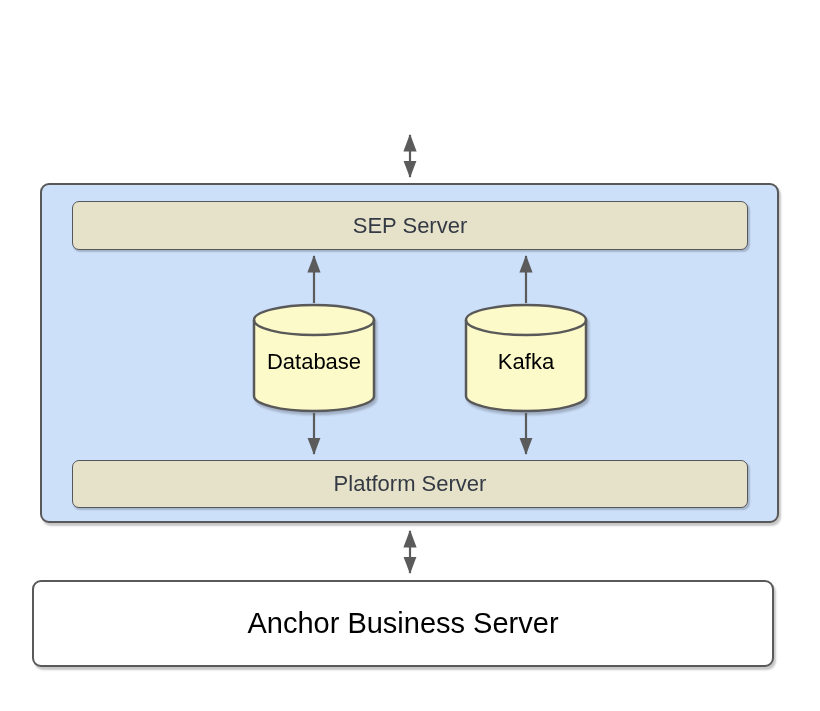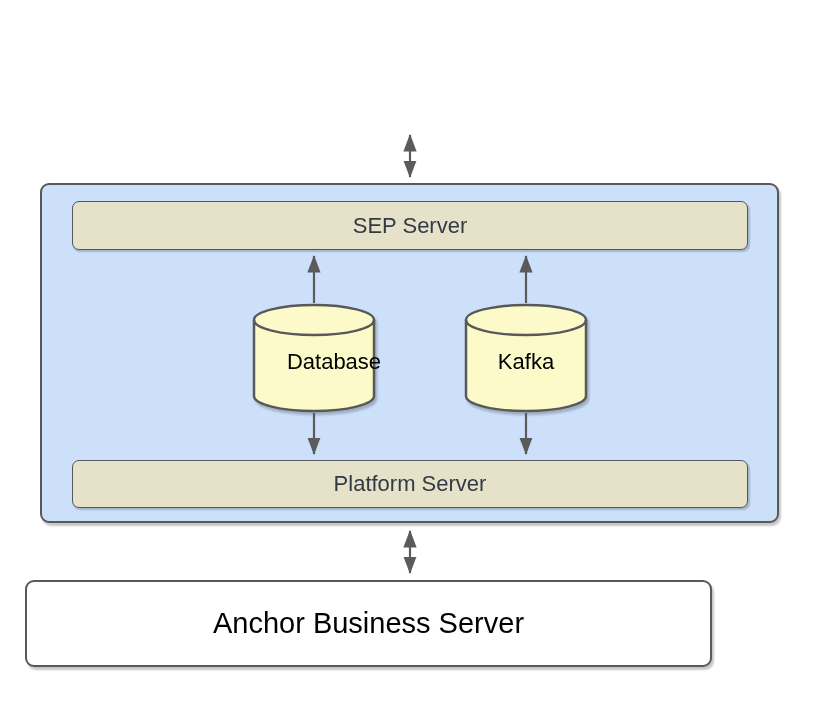--- a/index.html
+++ b/index.html
@@ -24,21 +24,21 @@
     position:absolute;
     background:var(--box-fill);
     border:2px solid var(--border);
     border-radius:9px;
     display:flex;align-items:center;justify-content:center;
     box-shadow:2px 3px 2px rgba(0,0,0,0.22);
     font-size:29px;color:var(--label-text);
     z-index:2;
   }
   #client-box{left:40px;top:42px;width:740px;height:87px;}
-  #anchor-box{left:25px;top:580px;width:687px;height:87px;}
+  #anchor-box{left:32px;top:580px;width:742px;height:87px;}
 
   #platform-container{
     position:absolute;left:40px;top:183px;width:739px;height:340px;
     background:var(--container-fill);
     border:2px solid var(--border);
     border-radius:9px;
     box-shadow:2px 3px 2px rgba(0,0,0,0.22);
     z-index:1;
   }
 
@@ -59,21 +59,21 @@
     position:absolute;width:124px;height:110px;z-index:3;
     filter:drop-shadow(2px 3px 1px rgba(0,0,0,0.22));
   }
   #database-cyl{left:252px;top:303px;}
   #kafka-cyl{left:464px;top:303px;}
   .cyl-label{
     position:absolute;width:124px;height:30px;z-index:4;
     display:flex;align-items:center;justify-content:center;
     font-size:22px;color:var(--label-text);white-space:nowrap;
   }
-  #database-label{left:252px;top:347px;margin-left:20px;}
+  #database-label{left:252px;top:347px;}
   #kafka-label{left:464px;top:347px;}
 
   .edges{
     position:absolute;left:0;top:0;width:820px;height:711px;
     z-index:5;pointer-events:none;
   }
   .edge-line{stroke:var(--arrow);stroke-width:2.2px;}
 </style>
 </head>
 <body>

